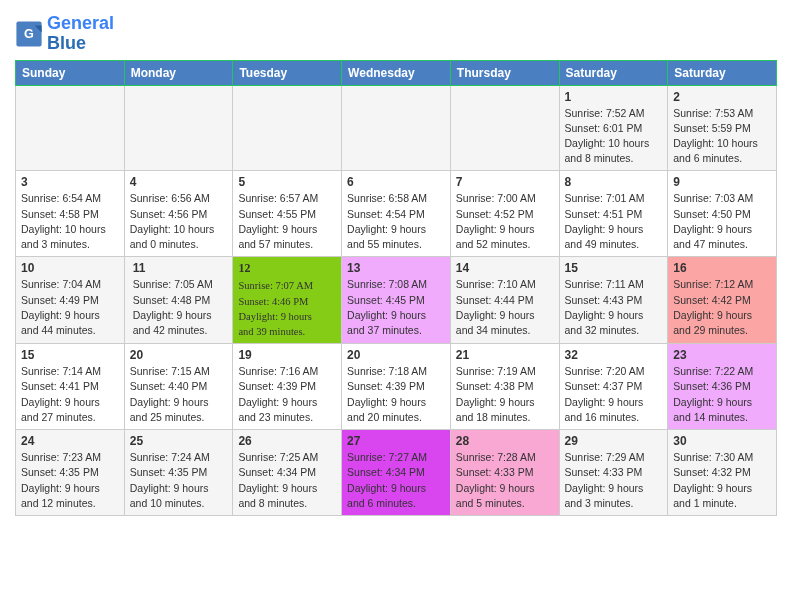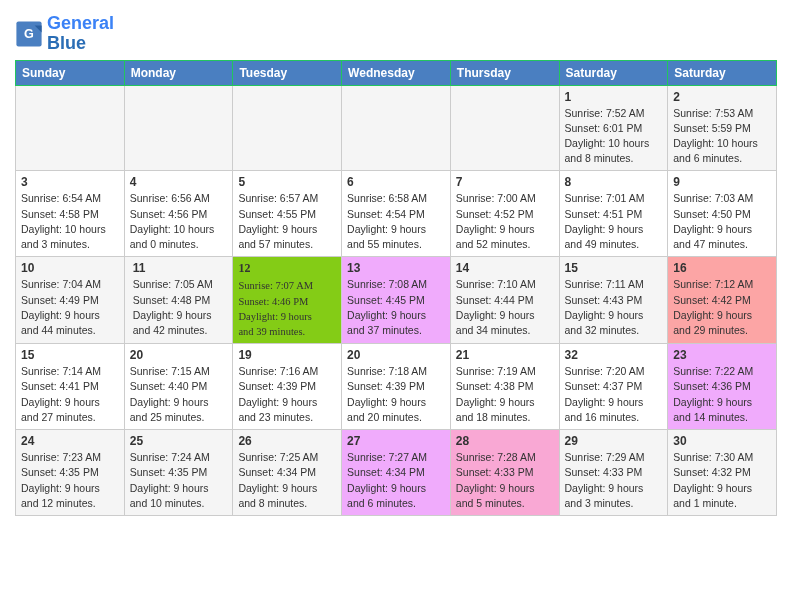--- a/index.html
+++ b/index.html
@@ -237,21 +237,21 @@
           <div class="day-info">Sunrise: 7:23 AM<br>Sunset: 4:35 PM<br>Daylight: 9 hours<br>and 12 minutes.</div>
         </td>
         <td style="background: rgb(245, 245, 245);">
           <span class="day-number">25</span>
           <div class="day-info">Sunrise: 7:24 AM<br>Sunset: 4:35 PM<br>Daylight: 9 hours<br>and 10 minutes.</div>
         </td>
         <td style="background: rgb(245, 245, 245);">
           <span class="day-number">26</span>
           <div class="day-info">Sunrise: 7:25 AM<br>Sunset: 4:34 PM<br>Daylight: 9 hours<br>and 8 minutes.</div>
         </td>
-        <td style="background: #f0abfc;">
+        <td style="background: #d946ef;">
           <span class="day-number">27</span>
           <div class="day-info">Sunrise: 7:27 AM<br>Sunset: 4:34 PM<br>Daylight: 9 hours<br>and 6 minutes.</div>
         </td>
         <td style="background: #f9a8d4;">
           <span class="day-number">28</span>
           <div class="day-info">Sunrise: 7:28 AM<br>Sunset: 4:33 PM<br>Daylight: 9 hours<br>and 5 minutes.</div>
         </td>
         <td style="background: rgb(245, 245, 245);">
           <span class="day-number">29</span>
           <div class="day-info">Sunrise: 7:29 AM<br>Sunset: 4:33 PM<br>Daylight: 9 hours<br>and 3 minutes.</div>

